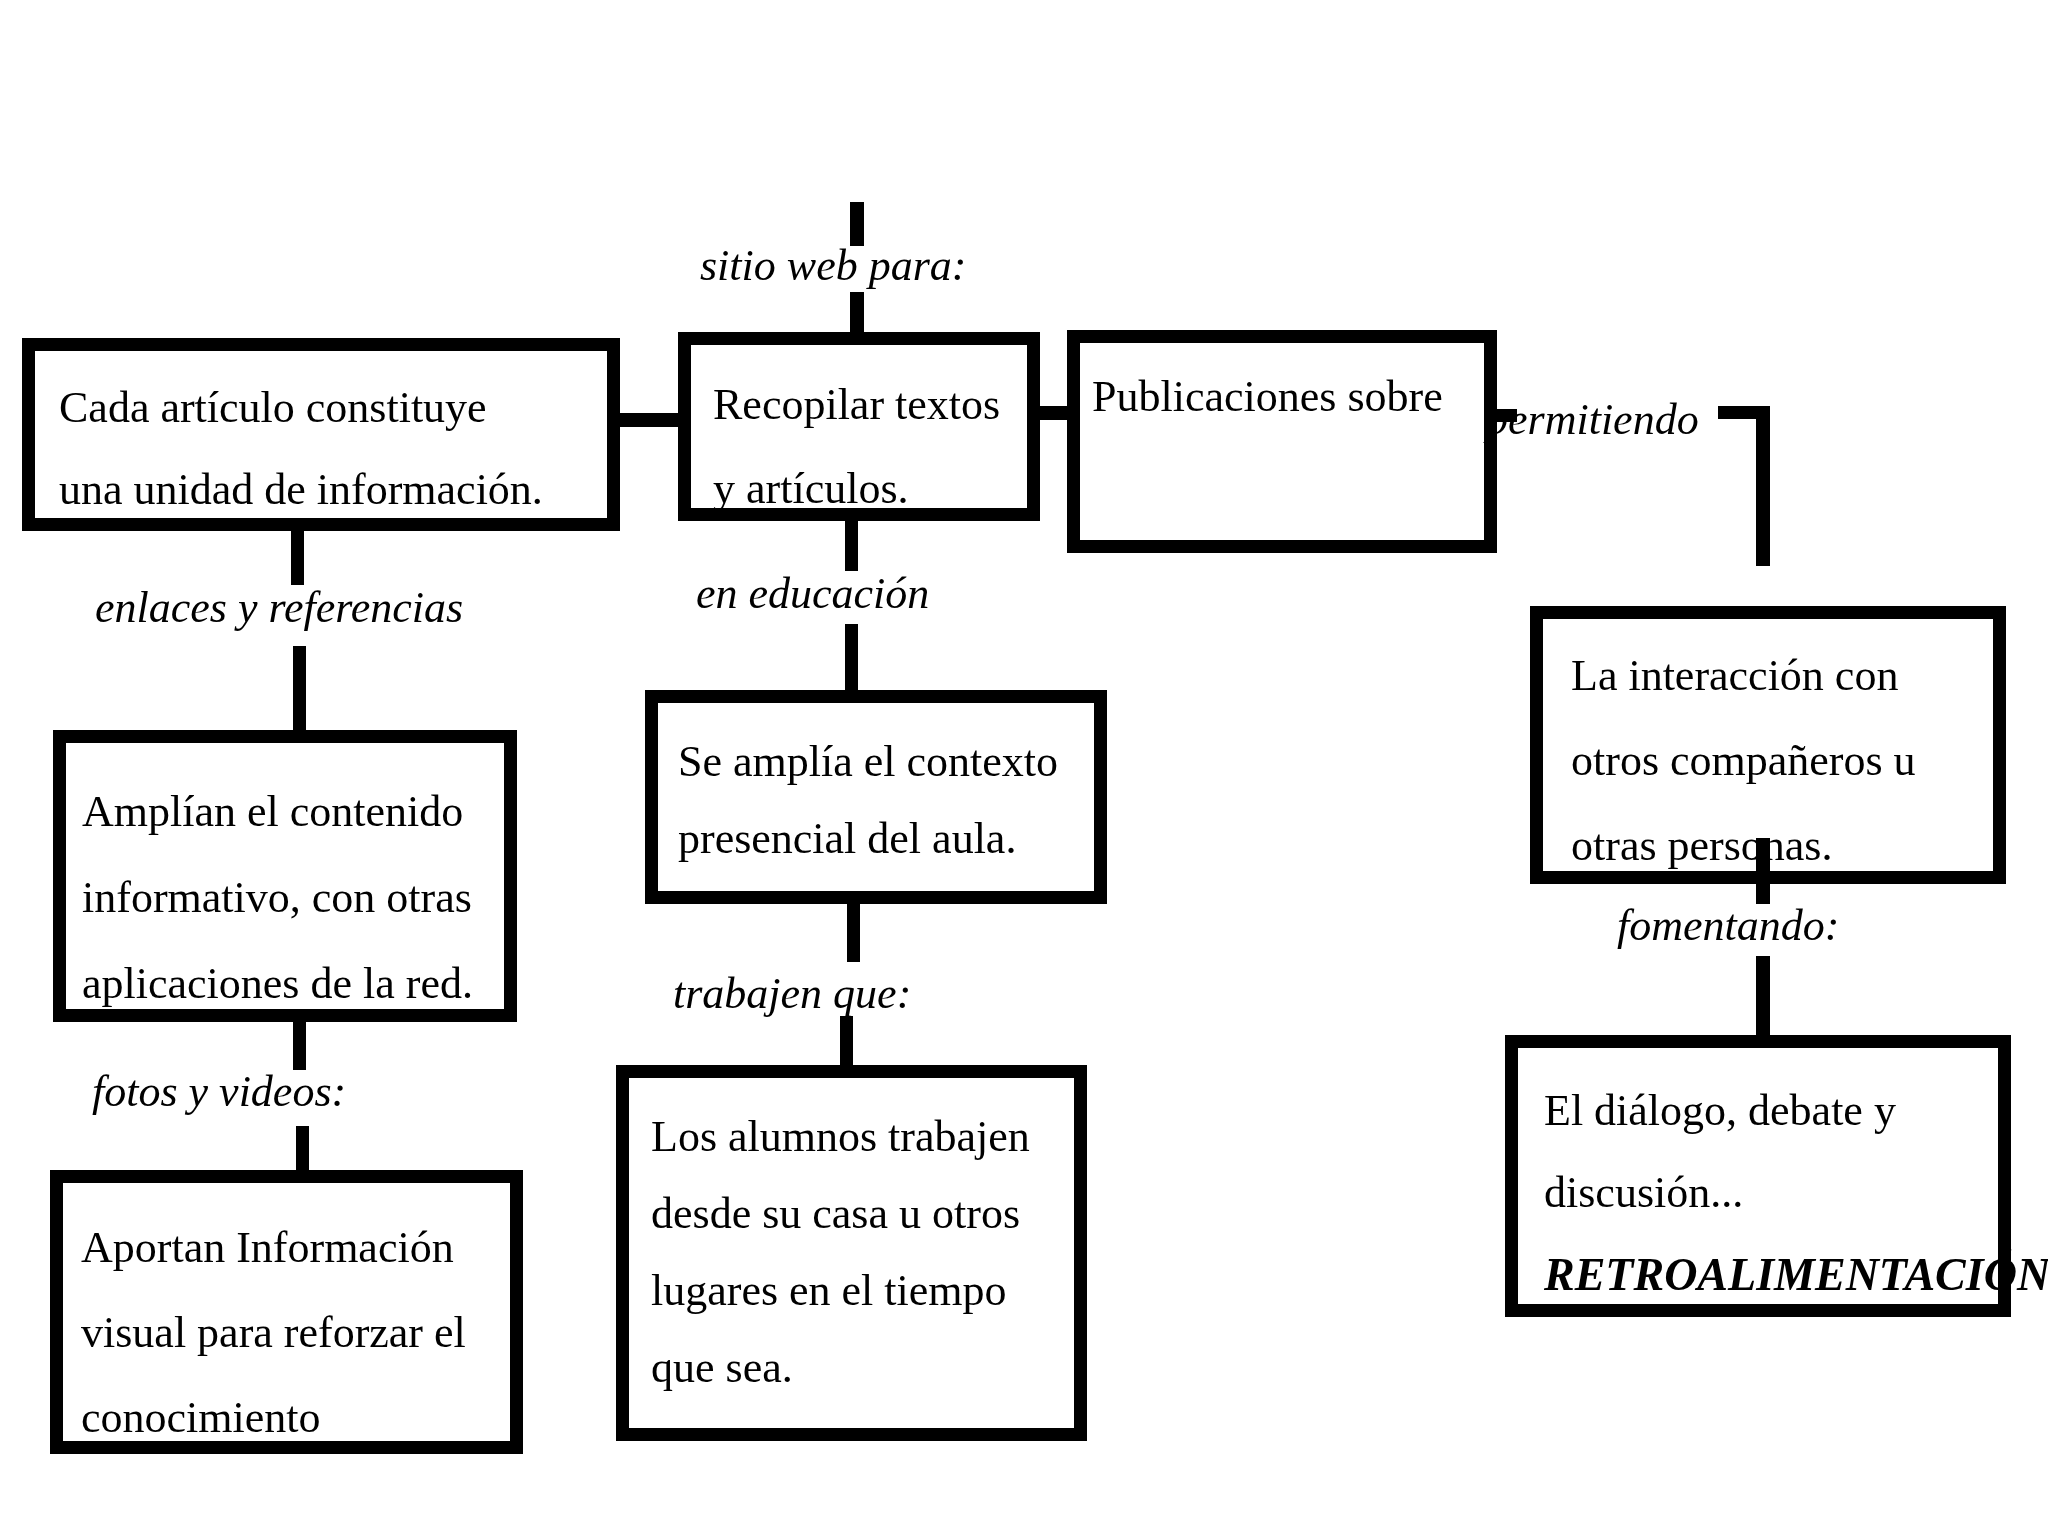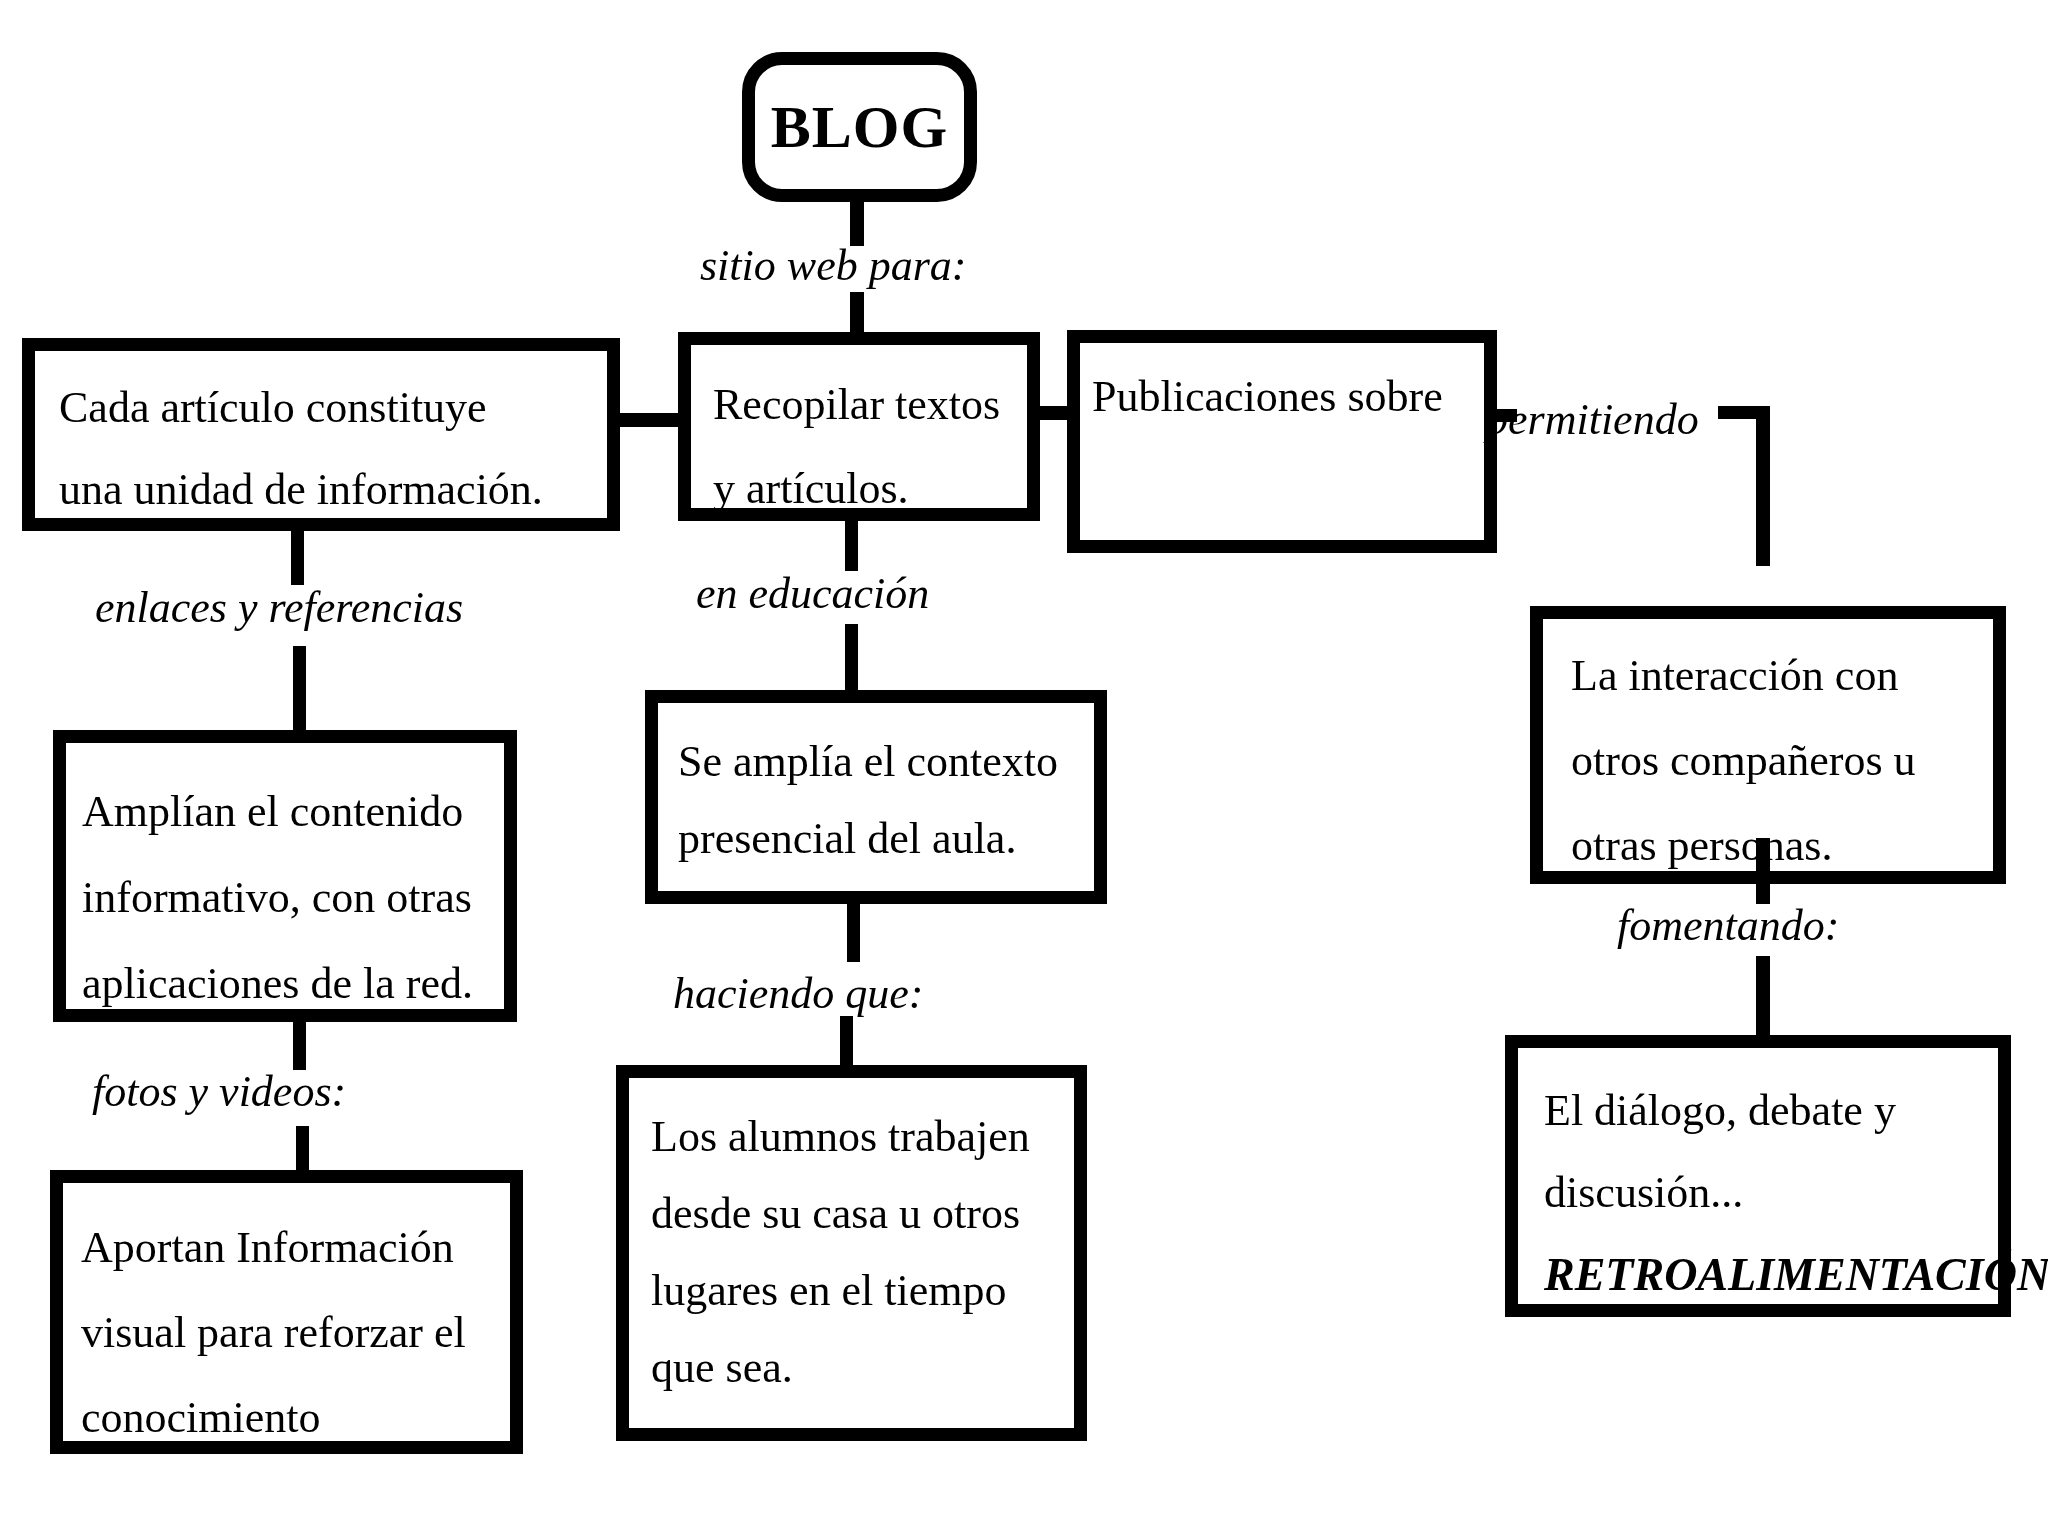--- a/index.html
+++ b/index.html
@@ -19,23 +19,20 @@
     white-space:nowrap;text-align:left;line-height:1.1;
   }
   .vline,.hline{position:absolute;background:#000;}
   .emph{font-weight:bold;font-style:italic;font-size:46px;}
 </style>
 </head>
 <body>
 
 <div class="canvas">
 
-  <div class="node rounded" style="left:742px;top:52px;width:235px;height:150px;">
-    <span class="root-text">BLOG</span>
-  </div>
 
   <div class="vline" style="left:850px;top:202px;width:14px;height:44px;"></div>
   <div class="lbl" style="left:700px;top:242px;width:320px;">sitio web para:</div>
   <div class="vline" style="left:850px;top:292px;width:14px;height:42px;"></div>
 
   <div class="node" style="left:22px;top:338px;width:598px;height:193px;padding:16px 0 0 24px;line-height:82px;">
     <div class="tline">Cada artículo constituye</div>
     <div class="tline">una unidad de información.</div>
   </div>
 
@@ -78,21 +75,21 @@
   <div class="vline" style="left:845px;top:519px;width:13px;height:52px;"></div>
   <div class="lbl" style="left:696px;top:570px;width:300px;">en educación</div>
   <div class="vline" style="left:845px;top:624px;width:13px;height:68px;"></div>
 
   <div class="node" style="left:645px;top:690px;width:462px;height:214px;padding:20px 0 0 20px;line-height:77px;">
     <div class="tline">Se amplía el contexto</div>
     <div class="tline">presencial del aula.</div>
   </div>
 
   <div class="vline" style="left:847px;top:902px;width:13px;height:60px;"></div>
-  <div class="lbl" style="left:673px;top:970px;width:300px;">haciendo que:</div>
+  <div class="lbl" style="left:673px;top:970px;width:300px;">trabajen que:</div>
   <div class="vline" style="left:840px;top:1016px;width:13px;height:51px;"></div>
 
   <div class="node" style="left:616px;top:1065px;width:471px;height:376px;padding:20px 0 0 22px;line-height:77px;">
     <div class="tline">Los alumnos trabajen</div>
     <div class="tline">desde su casa u otros</div>
     <div class="tline">lugares en el tiempo</div>
     <div class="tline">que sea.</div>
   </div>
 
   <div class="node" style="left:1530px;top:562px;width:476px;height:278px;padding:14px 0 0 28px;line-height:85px;margin-top:44px;">

